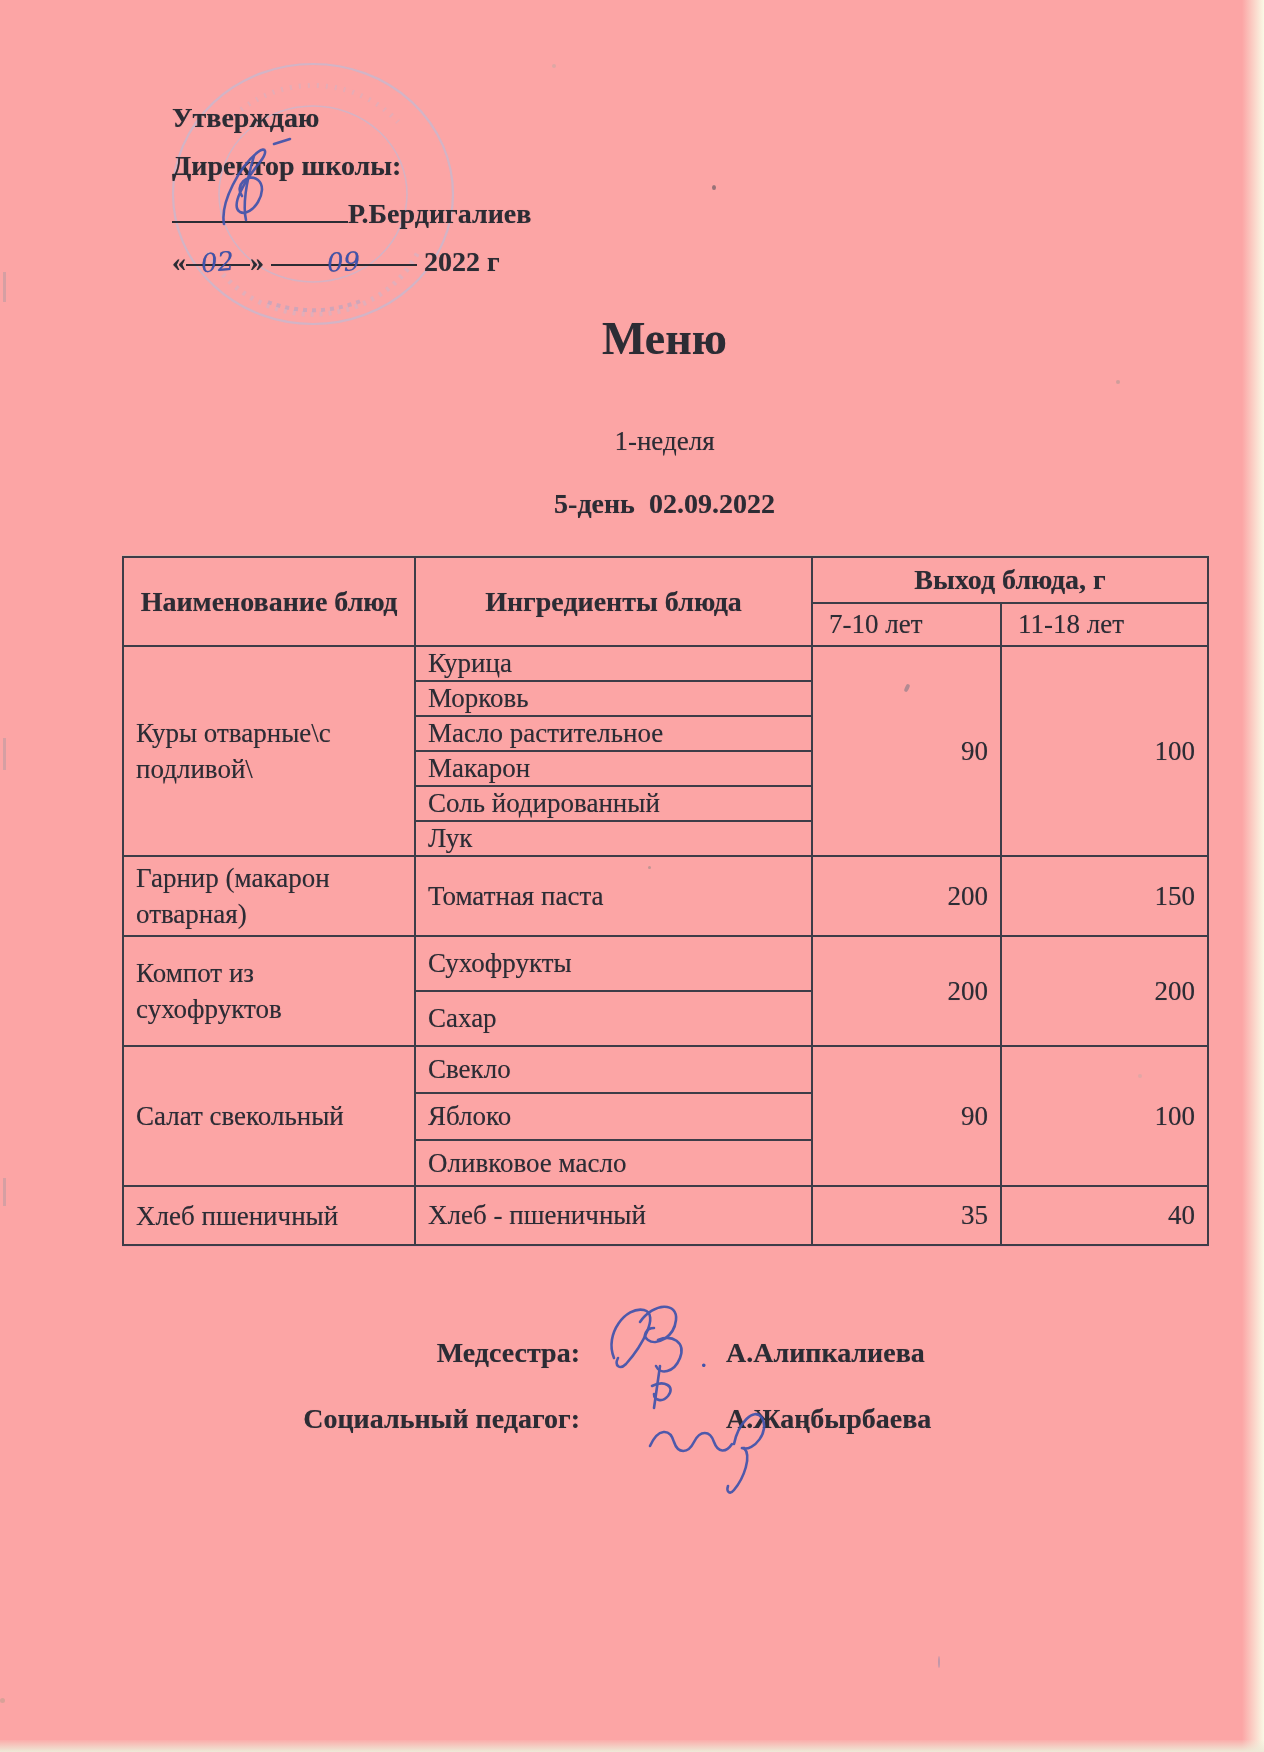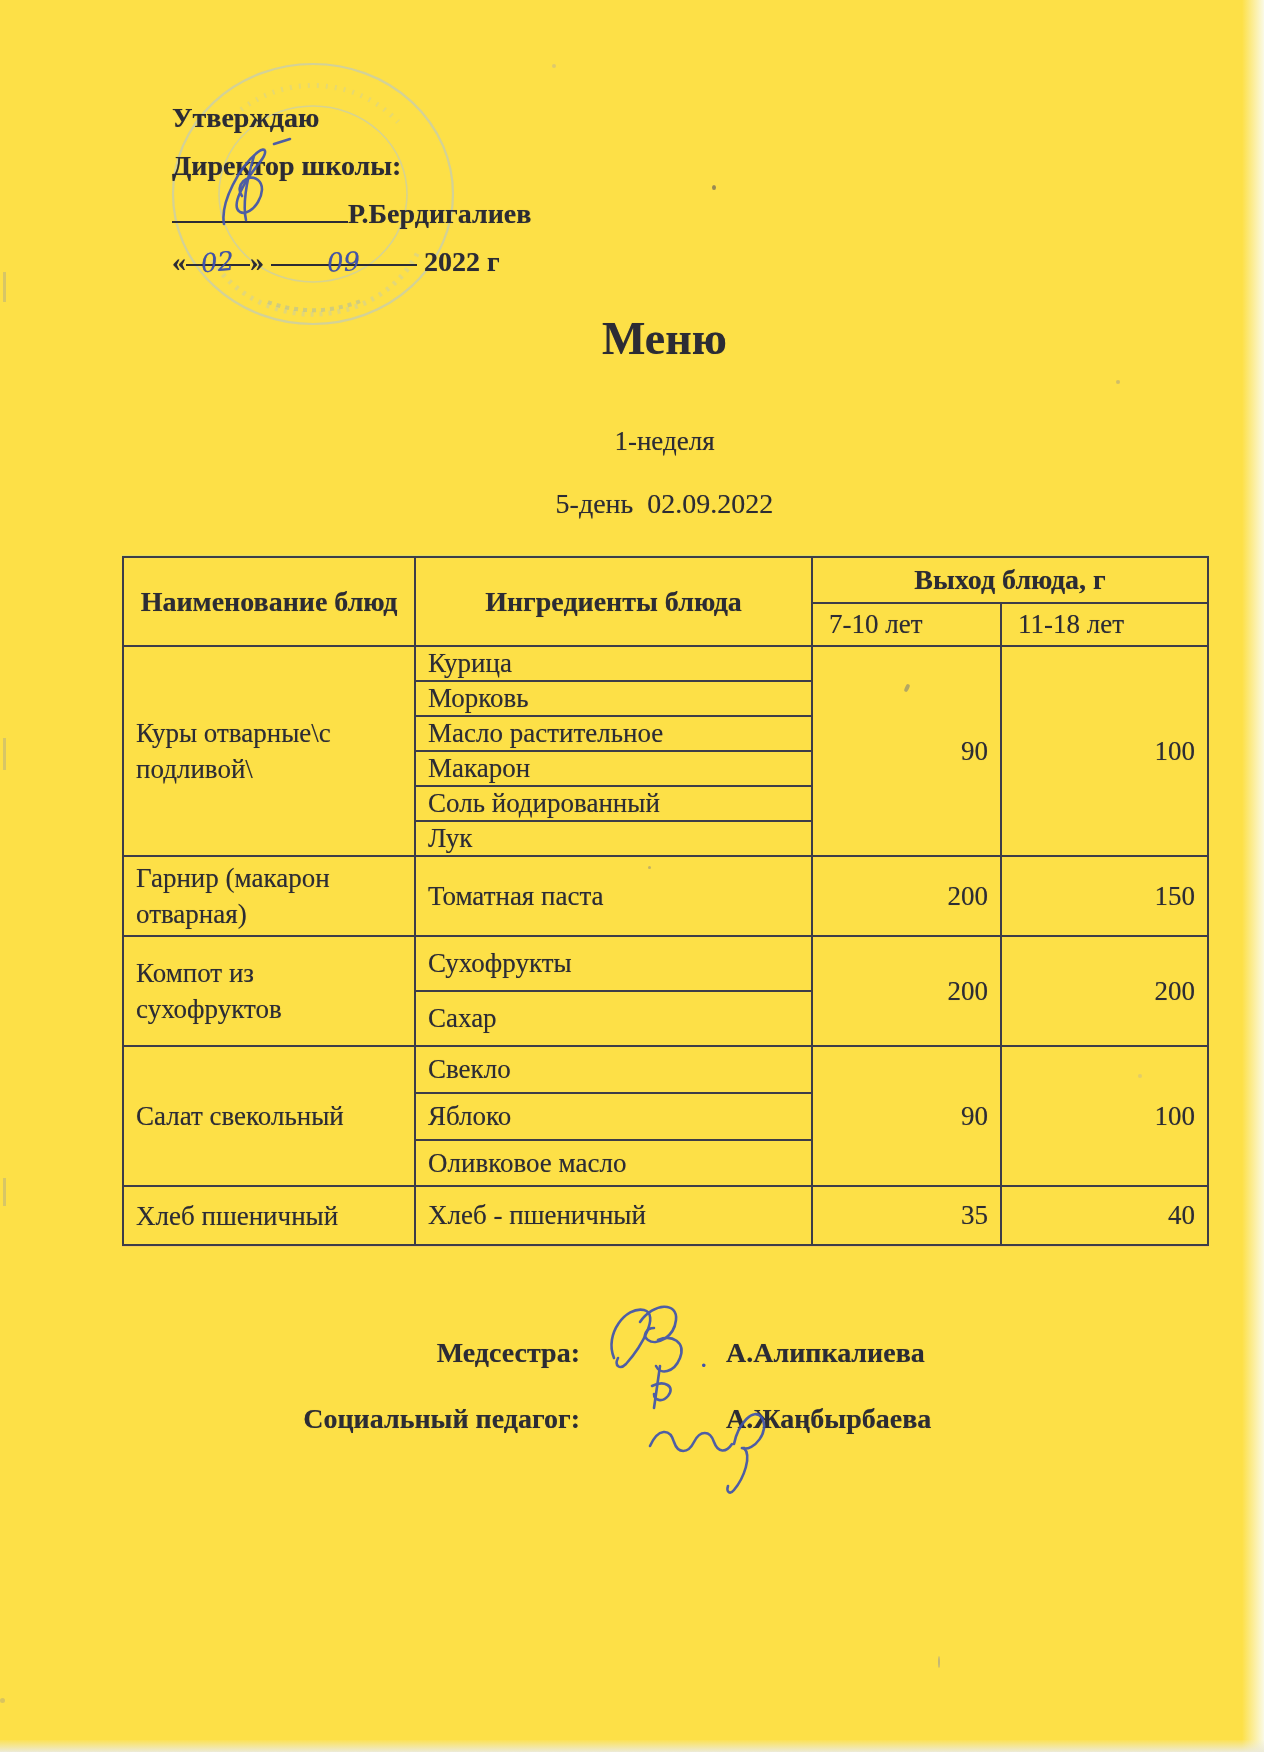--- a/index.html
+++ b/index.html
@@ -3,21 +3,21 @@
 <meta charset="utf-8">
 <style>
   html,body{margin:0;padding:0;}
   body{
     width:1264px;height:1752px;
     background:#f0efe9;
     font-family:"Liberation Serif","DejaVu Serif",serif;
   }
   .page{
     position:relative;width:1264px;height:1752px;overflow:hidden;
-    background:#fde047;
+    background:#fca5a5;
     color:#2c2c34;
   }
   .ink{color:#2c2c34;text-shadow:0 0 0.7px rgba(44,44,60,.45);}
   
   .edge-right{position:absolute;top:0;right:0;width:22px;height:100%;
     background:linear-gradient(to right,rgba(252,252,233,0),#fafae6);}
   .edge-bottom{position:absolute;left:0;bottom:0;width:100%;height:12px;
     background:linear-gradient(to bottom,rgba(240,238,220,0.1),#edebd8);}
   
   .approval{position:absolute;left:172px;top:94px;font-weight:bold;font-size:28px;line-height:48px;}
@@ -25,21 +25,21 @@
   .blankline{display:inline-block;border-bottom:2px solid #2c2c34;height:26px;vertical-align:baseline;}
   .hand{font-family:"DejaVu Serif",serif;font-style:italic;font-weight:normal;color:#4053ac;font-size:26px;}
   .hand.d02{display:inline-block;transform:rotate(-5deg);}
   .hand.d09{display:inline-block;transform:rotate(-3deg);}
   
   .stamp{position:absolute;left:148px;top:52px;pointer-events:none;}
   
   .titleblock{position:absolute;left:122px;width:1085px;text-align:center;}
   .t-menu{top:312px;font-size:46px;font-weight:bold;}
   .t-week{top:426px;font-size:27px;}
-  .t-day{top:488px;font-size:28px;white-space:pre;}
+  .t-day{top:488px;font-size:28px;white-space:pre;font-weight:bold;}
   
   table.menu{
     position:absolute;left:122px;top:556px;
     border-collapse:collapse;table-layout:fixed;width:1085px;
     font-size:27px;color:#2c2c34;
   }
   table.menu th,table.menu td{
     border:2px solid #3d3d48;
     padding:0 12px;vertical-align:middle;
     text-shadow:0 0 0.7px rgba(44,44,60,.45);

